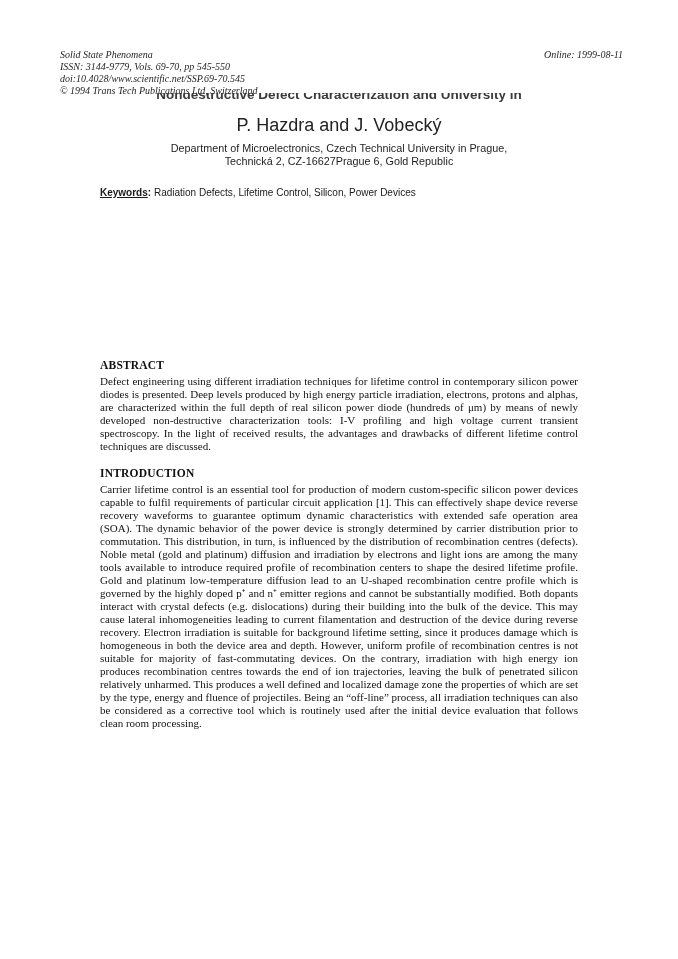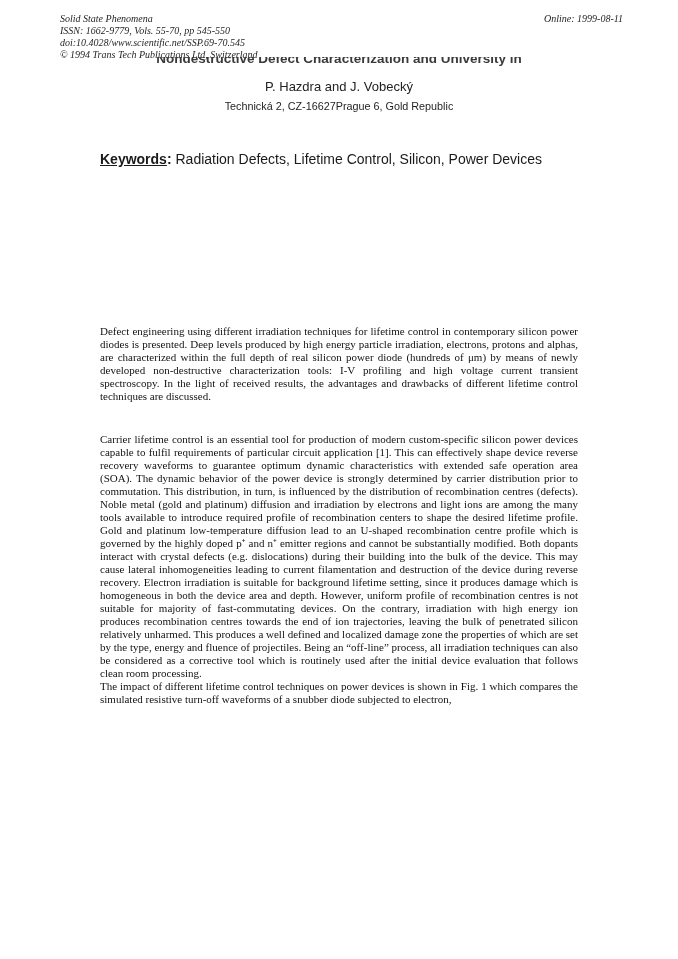--- a/index.html
+++ b/index.html
@@ -4,20 +4,21 @@
 <style>
   html, body { margin: 0; padding: 0; background: #ffffff; }
   .page {
     position: relative;
     width: 678px;
     height: 717px;
     background: #ffffff;
     color: #1a1a1a;
     overflow: hidden;
     font-family: "Liberation Serif", serif;
+    margin-top: 36px;
   }
 
   
   .header {
     position: absolute;
     top: 13px;
     left: 60px;
     right: 55px;
     display: flex;
     justify-content: space-between;
@@ -49,37 +50,37 @@
   }
   .title-clip {
     height: 10px;
     overflow: hidden;
   }
   .title-clip .title { margin-top: -7px; color: #3a3a3a; }
   .title-l2 { margin-top: 4px; white-space: normal; }
   .authors {
     margin-top: 12px;
     margin-bottom: 6px;
-    font-size: 13px;
+    font-size: 18px;
     color: #222222;
   }
   .affil {
     font-size: 10.8px;
     line-height: 12.5px;
     color: #1f1f1f;
   }
 
   
   .keywords {
     position: absolute;
     top: 151px;
     left: 100px;
     width: 478px;
     font-family: "Liberation Sans", sans-serif;
-    font-size: 14px;
+    font-size: 10px;
     color: #1a1a1a;
   }
   .kw-label { font-weight: bold; text-decoration: underline; }
   .kw-colon { font-weight: bold; }
 
   
   .section {
     position: absolute;
     left: 100px;
     width: 478px;
@@ -104,41 +105,43 @@
   .body-text + .body-text { margin-top: 0; }
 </style>
 </head>
 <body>
 
 <div class="page">
 
   <div class="header">
     <div class="header-left">
       <div>Solid State Phenomena</div>
-      <div>ISSN: 1662-9779, Vols. 55-70, pp 545-550</div>
+      <div>ISSN: 3144-9779, Vols. 69-70, pp 545-550</div>
       <div>doi:10.4028/www.scientific.net/SSP.69-70.545</div>
       <div>© 1994 Trans Tech Publications Ltd, Switzerland</div>
     </div>
     <div class="header-right">Online: 1999-08-11</div>
   </div>
 
   <div class="front">
     <div class="title-clip">
       <div class="title">Nondestructive Defect Characterization and University in</div>
     </div>
     <div class="authors">P. Hazdra and J. Vobecký</div>
+    <div class="affil">Department of Microelectronics, Czech Technical University in Prague,</div>
     <div class="affil">Technická 2, CZ-16627Prague 6, Gold Republic</div>
   </div>
 
   <div class="keywords">
     <span class="kw-label">Keywords</span><span class="kw-colon">:</span><span> Radiation Defects, Lifetime Control, Silicon, Power Devices</span>
   </div>
 
   <div class="section abstract-sec">
+    <div class="sec-heading">ABSTRACT</div>
     <p class="body-text">Defect engineering using different irradiation techniques for lifetime control in contemporary silicon power diodes is presented. Deep levels produced by high energy particle irradiation, electrons, protons and alphas, are characterized within the full depth of real silicon power diode (hundreds of μm) by means of newly developed non-destructive characterization tools: I-V profiling and high voltage current transient spectroscopy. In the light of received results, the advantages and drawbacks of different lifetime control techniques are discussed.</p>
   </div>
 
   <div class="section intro-sec">
+    <div class="sec-heading">INTRODUCTION</div>
     <p class="body-text">Carrier lifetime control is an essential tool for production of modern custom-specific silicon power devices capable to fulfil requirements of particular circuit application [1]. This can effectively shape device reverse recovery waveforms to guarantee optimum dynamic characteristics with extended safe operation area (SOA). The dynamic behavior of the power device is strongly determined by carrier distribution prior to commutation. This distribution, in turn, is influenced by the distribution of recombination centres (defects). Noble metal (gold and platinum) diffusion and irradiation by electrons and light ions are among the many tools available to introduce required profile of recombination centers to shape the desired lifetime profile. Gold and platinum low-temperature diffusion lead to an U-shaped recombination centre profile which is governed by the highly doped p⁺ and n⁺ emitter regions and cannot be substantially modified. Both dopants interact with crystal defects (e.g. dislocations) during their building into the bulk of the device. This may cause lateral inhomogeneities leading to current filamentation and destruction of the device during reverse recovery. Electron irradiation is suitable for background lifetime setting, since it produces damage which is homogeneous in both the device area and depth. However, uniform profile of recombination centres is not suitable for majority of fast-commutating devices. On the contrary, irradiation with high energy ion produces recombination centres towards the end of ion trajectories, leaving the bulk of penetrated silicon relatively unharmed. This produces a well defined and localized damage zone the properties of which are set by the type, energy and fluence of projectiles. Being an “off-line” process, all irradiation techniques can also be considered as a corrective tool which is routinely used after the initial device evaluation that follows clean room processing.</p>
-    <p class="body-text">The impact of different lifetime control techniques on power devices is shown in Fig. 1 which compares the simulated resistive turn-off waveforms of a snubber diode subjected to electron,</p>
   </div>
 
 </div>
 
 </body></html>

